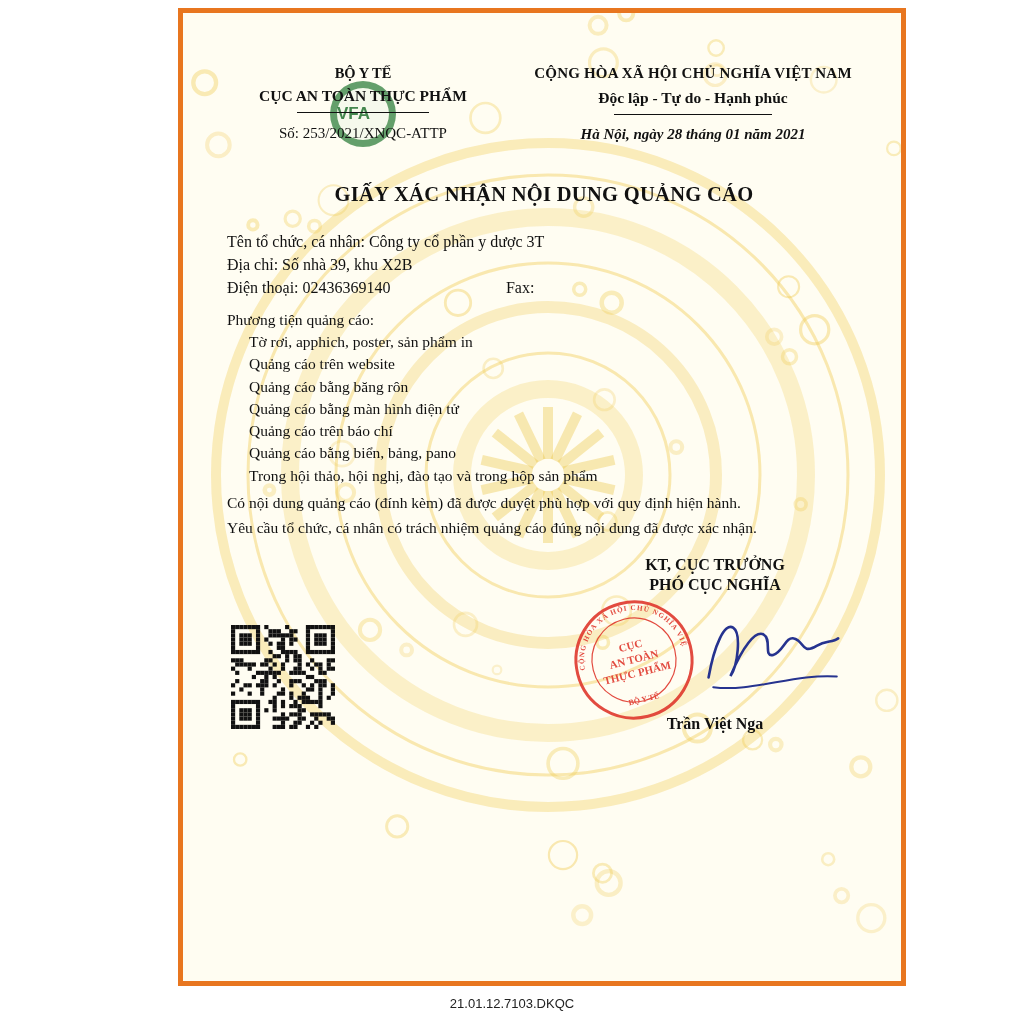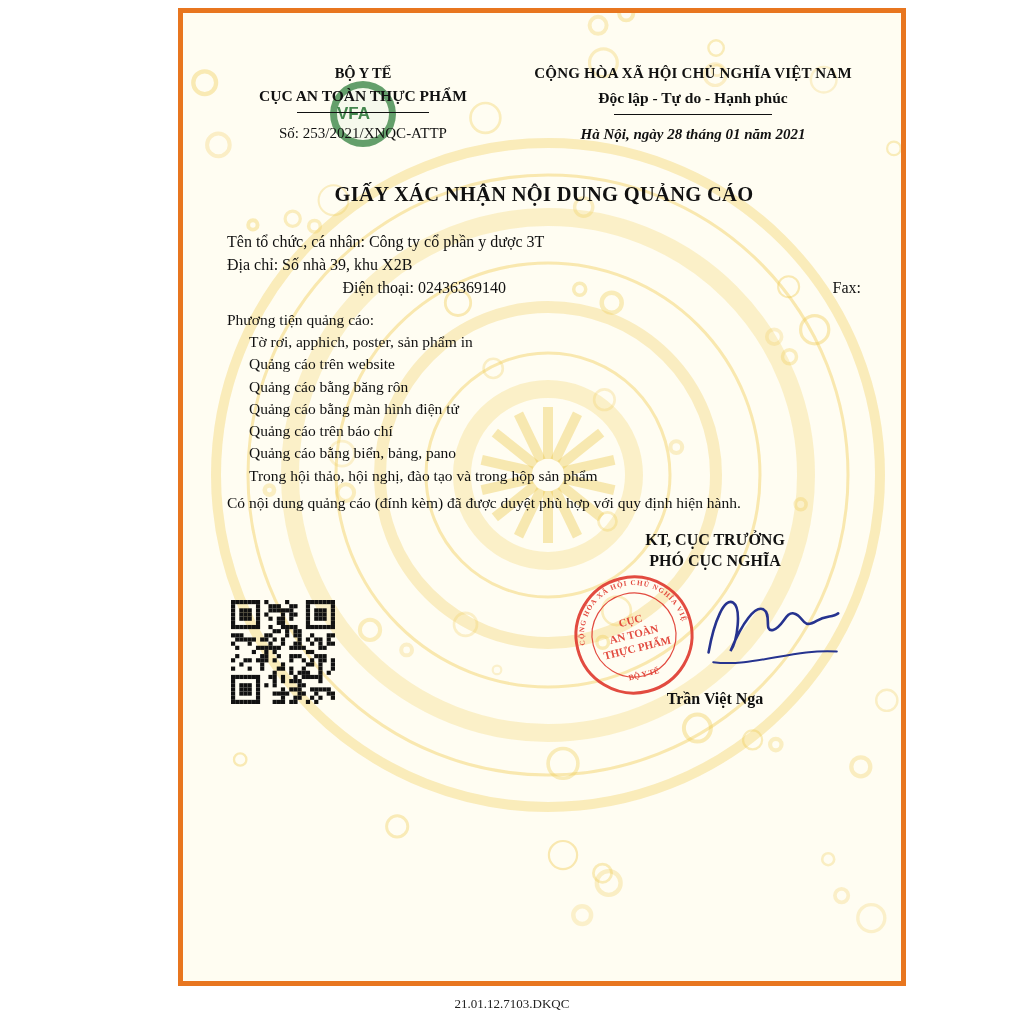--- a/index.html
+++ b/index.html
@@ -26,21 +26,21 @@
   .rule { width:132px; border-top:1.6px solid #111; margin:7px auto 0; }
   .rule.wide { width:158px; }
   .doc-number { font-size:15px; margin-top:12px; }
   .country { font-size:15px; font-weight:bold; letter-spacing:.2px; }
   .motto { font-size:15.5px; font-weight:bold; margin-top:7px; }
   .place-date { font-size:15px; font-style:italic; font-weight:bold; margin-top:11px; }
 
   .doc-title { text-align:center; font-size:20.5px; font-weight:bold; margin-top:40px; letter-spacing:.3px; }
 
   .info { margin-top:24px; font-size:16px; line-height:1.45; }
-  .info-row { display:flex;text-align:right; }
+  .info-row { display:flex; }
   .info-phone { width:44%; }
   .info-fax { flex:1; }
 
   table.product { width:100%; border-collapse:collapse; margin-top:10px; background:rgba(255,255,255,0.35); }
   table.product th, table.product td { border:1.3px solid #111; }
   table.product th { font-size:16px; font-weight:bold; text-align:center; padding:9px 8px; line-height:1.3; }
   table.product td { font-size:15.5px; text-align:center; padding:8px 12px; line-height:1.35; }
   .col-stt { width:8.5%; } .col-prod { width:35%; } .col-reg { width:56.5%; }
 
   .media { margin-top:9px; font-size:15.5px; line-height:1.44; }
@@ -50,21 +50,21 @@
 
   .sig-row { margin-top:14px; display:flex; justify-content:space-between; align-items:flex-end; }
   .qr-wrap { margin-left:4px; margin-top:6px; }
   .sig-block { width:300px; text-align:center; position:relative; height:178px; margin-right:-4px; }
   .sig-title { font-size:16px; font-weight:bold; line-height:1.3; }
   .seal { position:absolute; left:6px; top:42px; transform:rotate(-14deg); opacity:0.92; }
   .autograph { position:absolute; right:18px; top:52px; transform:rotate(-4deg); }
   .signer-name { position:absolute; bottom:0; left:0; width:100%; font-size:16px; font-weight:bold; }
 
   .caption { position:absolute; left:0; right:0; top:996px; text-align:center;
-             font-family:Liberation Serif, serif; font-size:13px; color:#222; }
+             font-family:Liberation Sans, sans-serif; font-size:13px; color:#222; }
 </style>
 </head>
 <body>
 
 <div class="page">
 
   <div class="doc">
 
     <svg id="deco" class="deco" viewBox="0 0 718 968">
       <circle cx="365" cy="462" r="332" fill="none" stroke="#f1cf5e" stroke-width="10" opacity="0.38"></circle>
@@ -180,20 +180,21 @@
         <div class="media-item">Quảng cáo trên website</div>
         <div class="media-item">Quảng cáo bằng băng rôn</div>
         <div class="media-item">Quảng cáo bằng màn hình điện tử</div>
         <div class="media-item">Quảng cáo trên báo chí</div>
         <div class="media-item">Quảng cáo bằng biển, bảng, pano</div>
         <div class="media-item">Trong hội thảo, hội nghị, đào tạo và trong hộp sản phẩm</div>
       </div>
 
       <div class="notes">
         <div>Có nội dung quảng cáo (đính kèm) đã được duyệt phù hợp với quy định hiện hành.</div>
+        <div>Yêu cầu tổ chức, cá nhân có trách nhiệm quảng cáo đúng nội dung đã được xác nhận.</div>
       </div>
 
       <div class="sig-row">
         <div class="qr-wrap">
           <svg id="qr" width="104" height="104" viewBox="0 0 100 100" fill="#111">
               <rect x="0" y="0" width="4" height="4"></rect>
               <rect x="4" y="0" width="4" height="4"></rect>
               <rect x="8" y="0" width="4" height="4"></rect>
               <rect x="12" y="0" width="4" height="4"></rect>
               <rect x="16" y="0" width="4" height="4"></rect>

